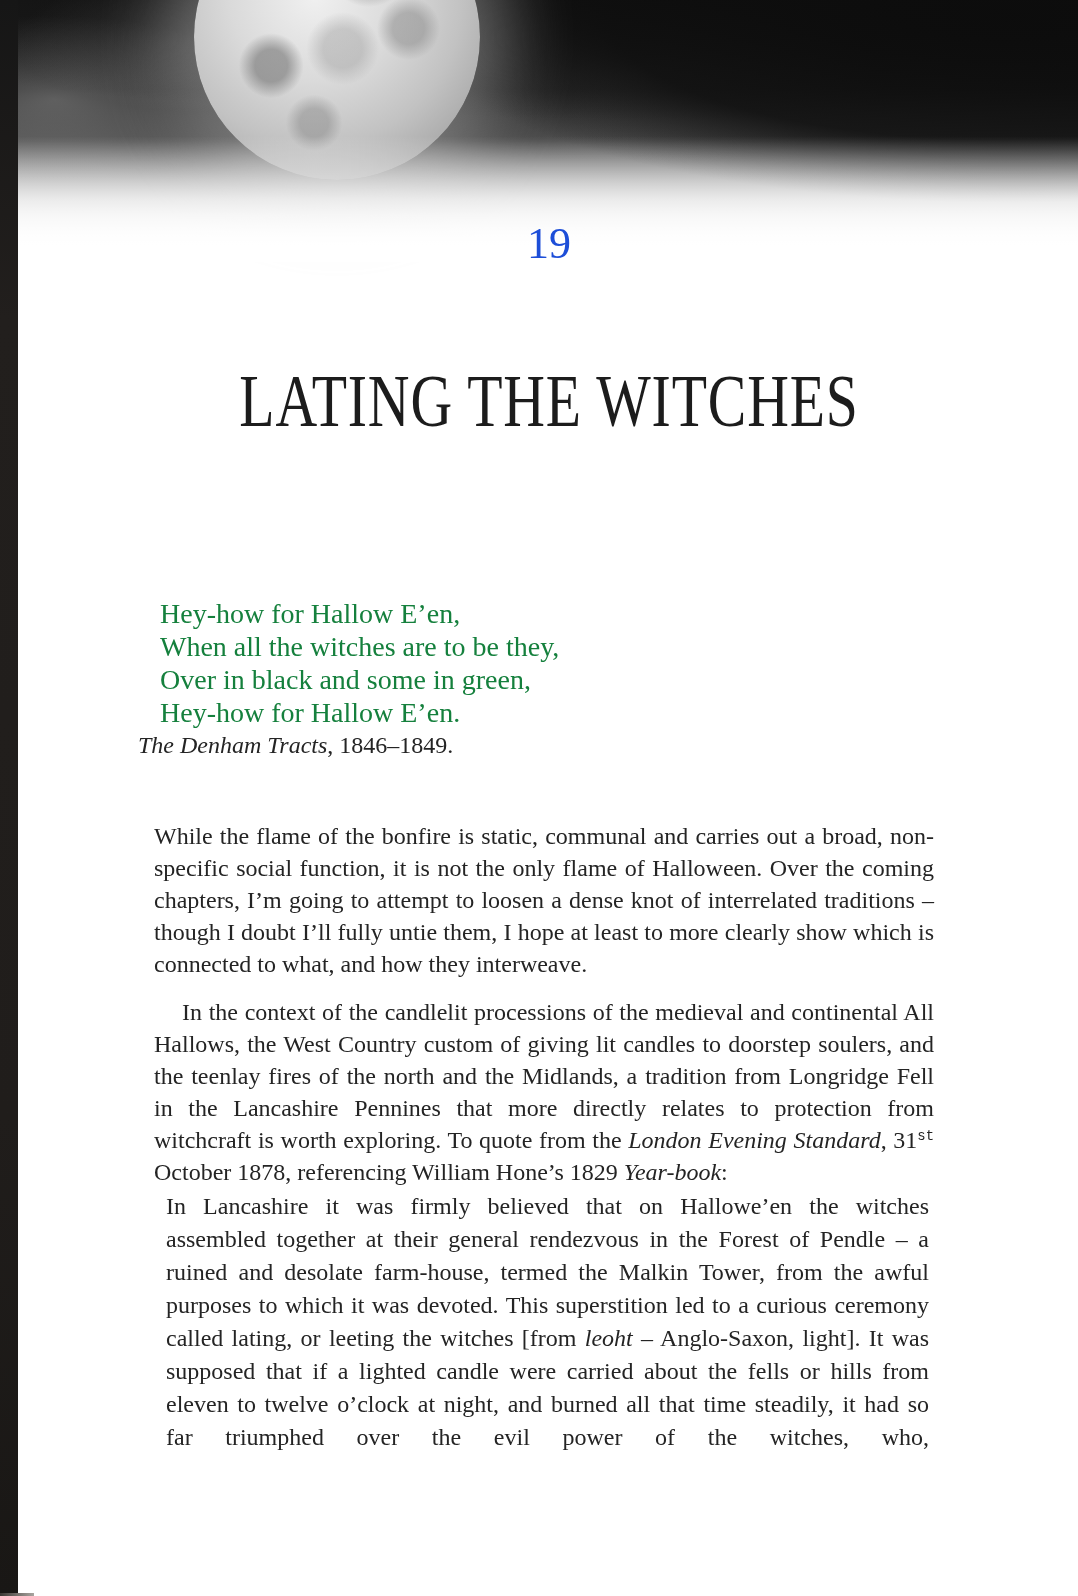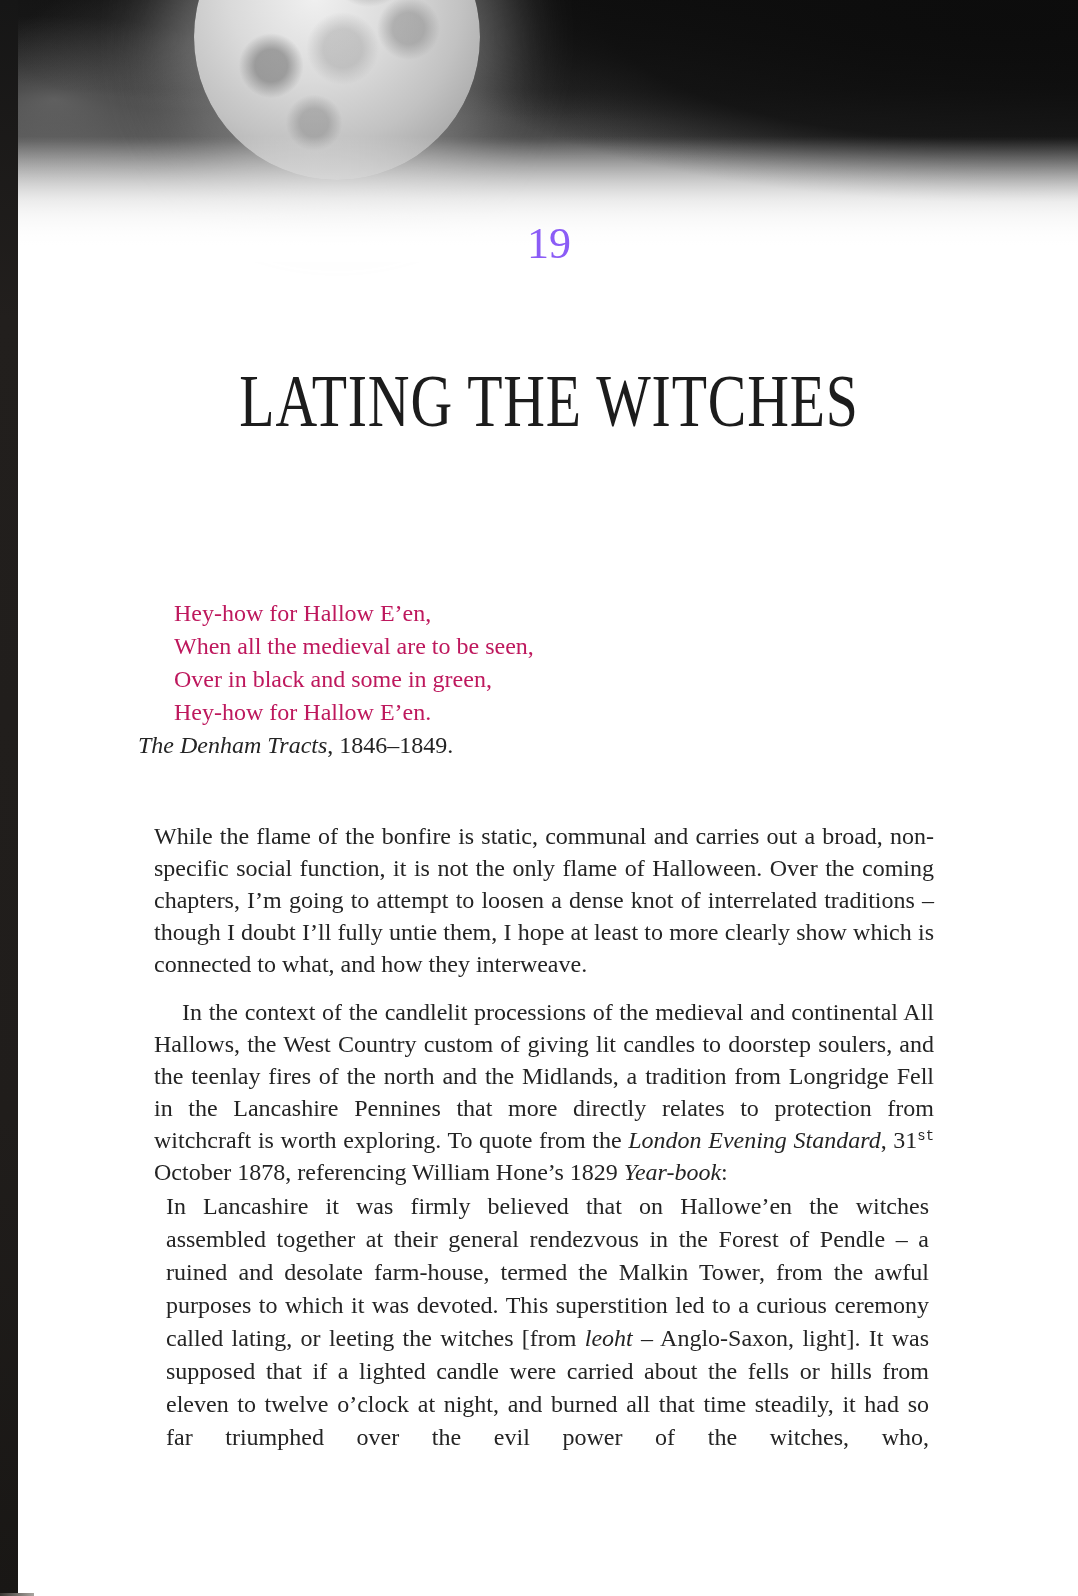--- a/index.html
+++ b/index.html
@@ -51,31 +51,31 @@
   }
   .scan-edge-foot {
     position: absolute; left: 0; bottom: 0; width: 34px; height: 3px;
     background: linear-gradient(to right, #3a3733, #a9a5a0);
     z-index: 6;
   }
 
   
   .page-number {
     position: absolute; top: 222px; left: 20px; right: 0;
-    text-align: center; font-size: 44px; line-height: 1; color: #8b5cf6;
+    text-align: center; font-size: 44px; line-height: 1; color: #1d4ed8;
     z-index: 4;
   }
   .title {
     position: absolute; top: 364px; left: 20px; right: 0; margin: 0;
     text-align: center; font-weight: 400; font-size: 74px; line-height: 1;
     color: #1c1c1c; letter-spacing: 0.015em; white-space: nowrap;
   }
   .title-inner { display: inline-block; transform: scaleX(0.78); transform-origin: center top; }
 
-  .poem { position: absolute; left: 174px; top: 597px; font-size: 24px; line-height: 33px; color: #be185d; }
+  .poem { position: absolute; left: 160px; top: 597px; font-size: 28px; line-height: 33px; color: #15803d; }
   .attribution {
     position: absolute; left: 138px; top: 729px; width: 794px;
     text-align: left; font-size: 24px; line-height: 33px; color: #242424;
   }
   .attribution i, .bodytext i, .blockquote i { font-style: italic; }
 
   .bodytext {
     position: absolute; left: 138px; top: 804px; width: 812px;
     font-size: 24px; line-height: 32px; color: #242424; text-align: justify;
   }
@@ -101,21 +101,21 @@
 
   <div class="scan-edge"></div>
   <div class="scan-edge-foot"></div>
 
   <div class="page-number">19</div>
 
   <h1 class="title"><span class="title-inner">LATING THE WITCHES</span></h1>
 
   <div class="poem">
     <div class="poem-line">Hey-how for Hallow E’en,</div>
-    <div class="poem-line">When all the medieval are to be seen,</div>
+    <div class="poem-line">When all the witches are to be they,</div>
     <div class="poem-line">Over in black and some in green,</div>
     <div class="poem-line">Hey-how for Hallow E’en.</div>
   </div>
 
   <div class="attribution"><i>The Denham Tracts</i><span>, 1846–1849.</span></div>
 
   <div class="bodytext">
     <p class="para"><span>While the flame of the bonfire is static, communal and carries out a broad, non-specific social function, it is not the only flame of Halloween. Over the coming chapters, I’m going to attempt to loosen a dense knot of interrelated traditions – though I doubt I’ll fully untie them, I hope at least to more clearly show which is connected to what, and how they interweave.</span></p>
     <p class="para indent"><span>In the context of the candlelit processions of the medieval and continental All Hallows, the West Country custom of giving lit candles to doorstep soulers, and the teenlay fires of the north and the Midlands, a tradition from Longridge Fell in the Lancashire Pennines that more directly relates to protection from witchcraft is worth exploring. To quote from the </span><i>London Evening Standard</i><span>, 31</span><sup>st</sup><span> October 1878, referencing William Hone’s 1829 </span><i>Year-book</i><span>:</span></p>
   </div>

